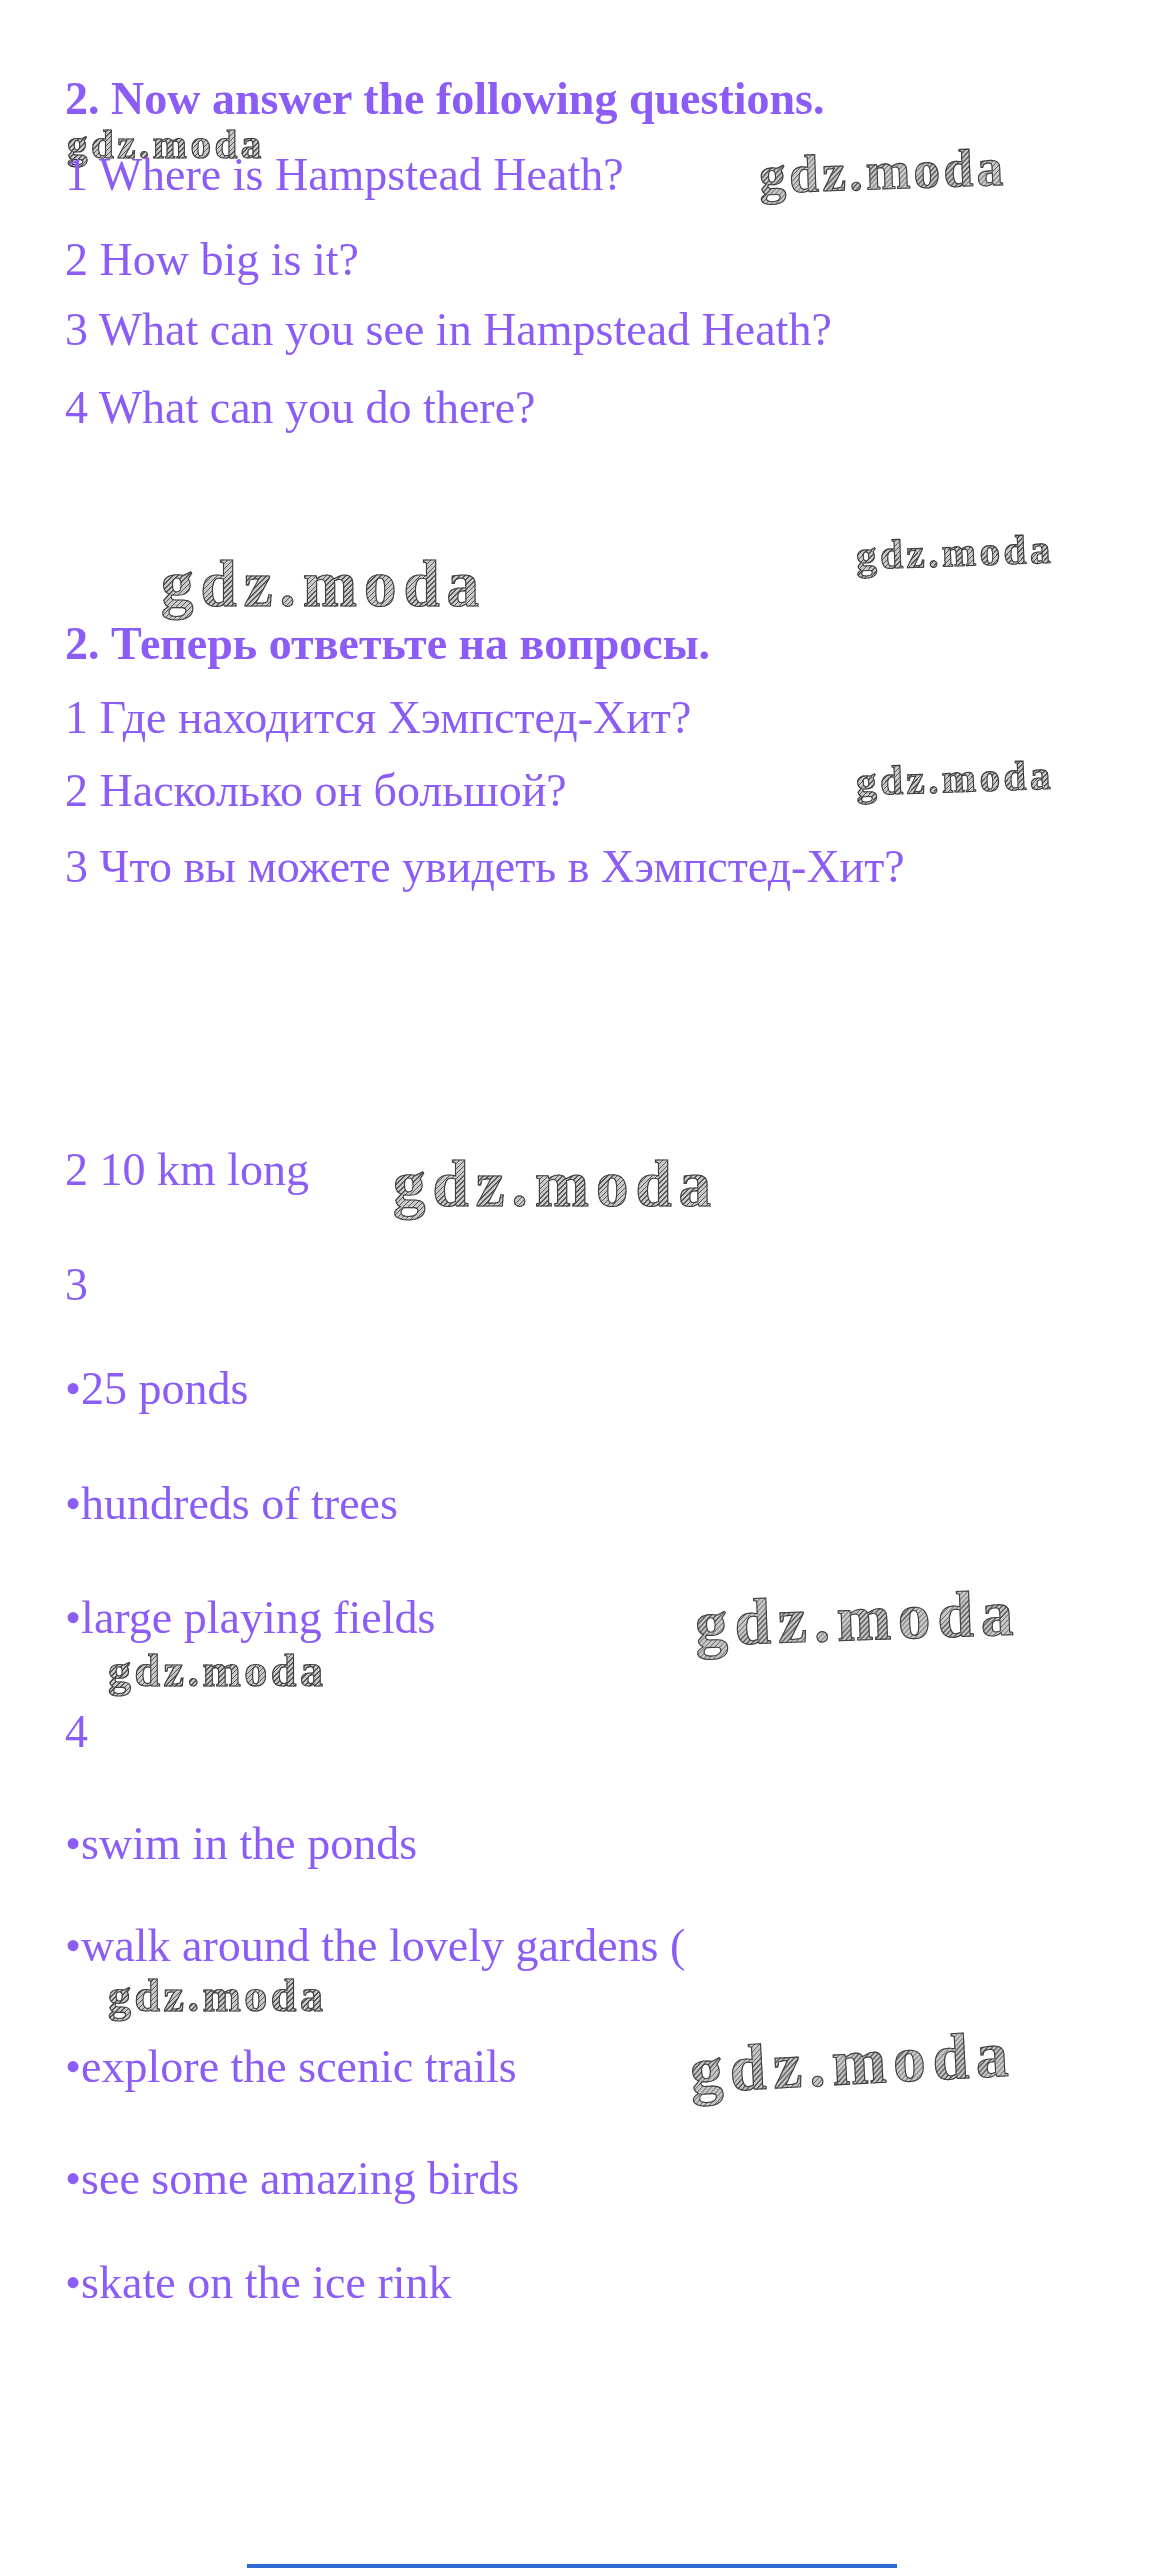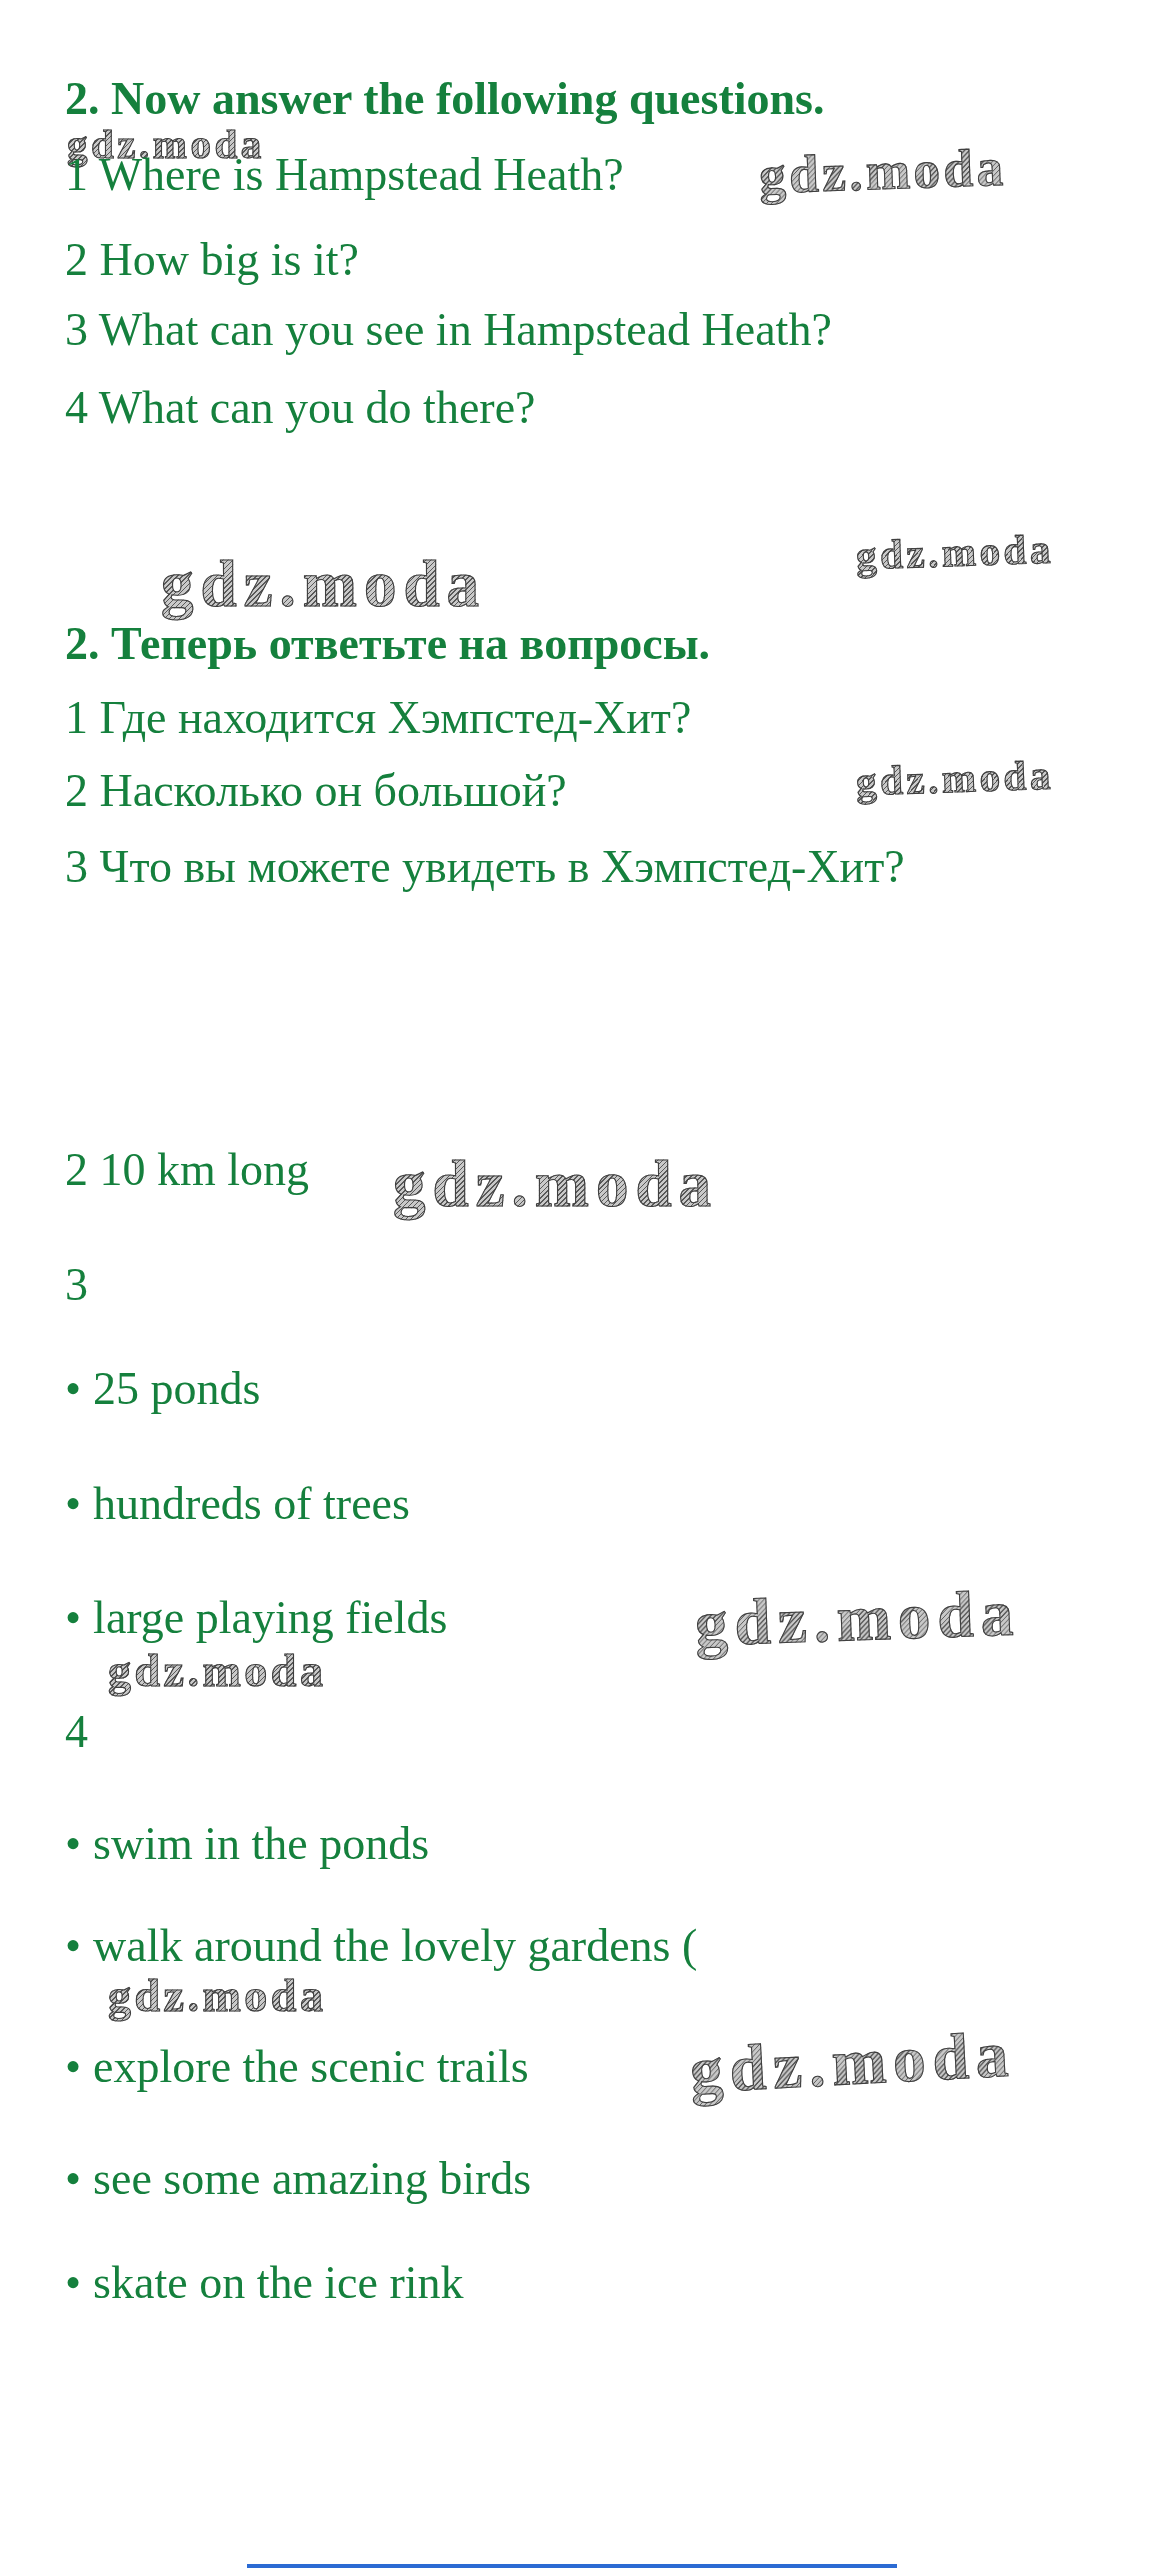--- a/index.html
+++ b/index.html
@@ -10,25 +10,25 @@
     overflow:hidden;
     font-family:"Liberation Serif", serif;
     color:#121212;
   }
   .line{
     position:absolute;
     left:65px;
     font-size:46px;
     line-height:1.1;
     white-space:nowrap;
-    color:#15803d;
+    color:#8b5cf6;
   }
   .bold{font-weight:bold;}
   .blt{display:inline-block;}
-  .btxt{display:inline-block;margin-left:12px;}
+  .btxt{display:inline-block;margin-left:0;}
   
   .wm{
     position:absolute;
     font-family:"Liberation Serif", serif;
     font-weight:bold;
     white-space:nowrap;
     color:#8f8f8f;
     text-shadow:0.4px 0.4px 0 #5a5a5a;
     letter-spacing:3.5px;
   }

